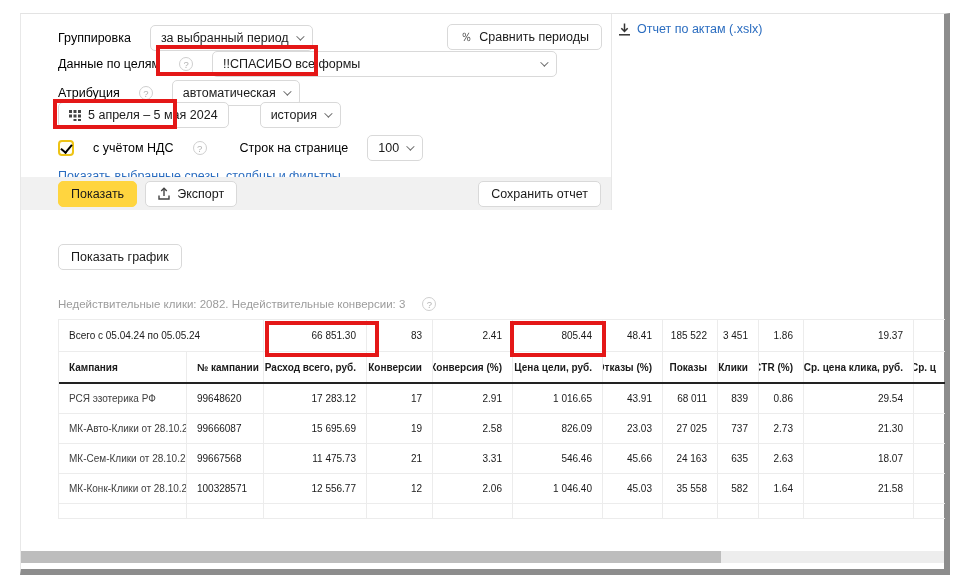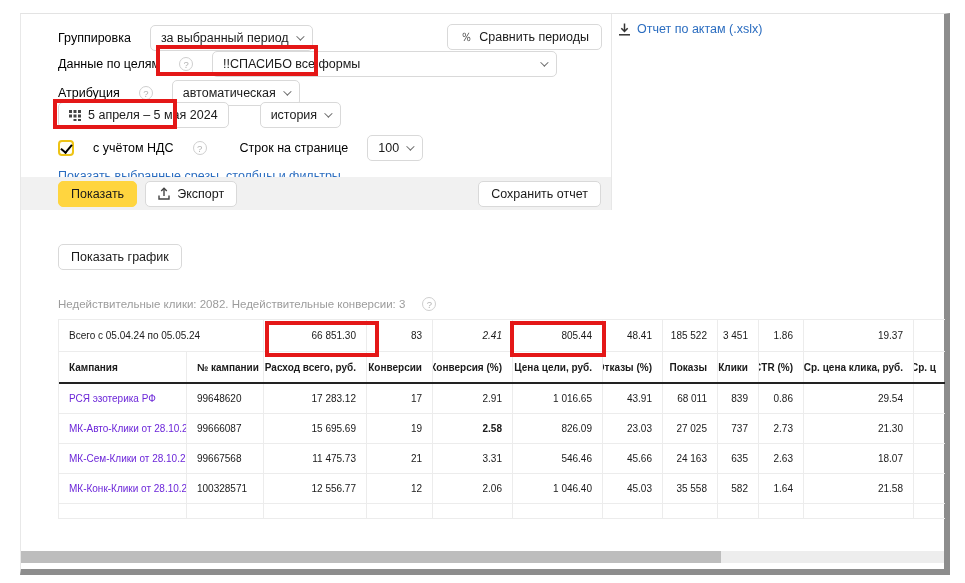--- a/index.html
+++ b/index.html
@@ -51,21 +51,21 @@
                   border-left:1px solid #ececec; border-top:1px solid #ececec; font-size:10px; }
   .trow { display:flex; border-bottom:1px solid #ececec; }
   .trow-total { height:32px; }
   .trow-head { height:32px; border-bottom:2px solid #222; font-weight:bold; }
   .trow-data { height:30px; }
   .trow-empty { height:15px; }
   .tcell { display:flex; align-items:center; border-right:1px solid #ececec; flex:none;
            overflow:hidden; white-space:nowrap; }
   .tcell.left  { justify-content:flex-start; padding-left:10px; }
   .tcell.right { justify-content:flex-end; padding-right:10px; }
-  .camp-link { color:#6d28d9; cursor:pointer; }
+  .camp-link { color:#404040; cursor:pointer; }
 
   
   .hscroll { position:absolute; left:0; top:537px; width:923px; height:12px; background:#ededed; }
   .hscroll-thumb { position:absolute; left:0; top:0; width:700px; height:12px; background:#bdbdbd; cursor:pointer; }
 
   
   .redbox { position:absolute; border:4px solid #e41717; pointer-events:none; z-index:50; }
   .rb1 { left:135px; top:31px;  width:162px; height:31px; }
   .rb2 { left:32px;  top:85px;  width:124px; height:30px; }
   .rb3 { left:244px; top:307px; width:114px; height:36px; }
@@ -181,21 +181,21 @@
   <div class="invalid-note">
     <span>Недействительные клики: 2082. Недействительные конверсии: 3</span>
     <span class="help">?</span>
   </div>
 
   <div class="report-table" id="report-table">
       <div class="trow trow-total">
         <div class="tcell left" style="width: 205px;">Всего с 05.04.24 по 05.05.24</div>
         <div class="tcell right" style="width: 103px;">66 851.30</div>
         <div class="tcell right" style="width: 66px;">83</div>
-        <div class="tcell right" style="width: 80px; font-style: italic;">2.41</div>
+        <div class="tcell right" style="width: 80px;">2.41</div>
         <div class="tcell right" style="width: 90px;">805.44</div>
         <div class="tcell right" style="width: 60px;">48.41</div>
         <div class="tcell right" style="width: 55px;">185 522</div>
         <div class="tcell right" style="width: 41px;">3 451</div>
         <div class="tcell right" style="width: 45px;">1.86</div>
         <div class="tcell right" style="width: 110px;">19.37</div>
         <div class="tcell right" style="width: 33px;"></div>
       </div>
       <div class="trow trow-head">
         <div class="tcell left" style="width: 128px;">
@@ -251,21 +251,21 @@
         <div class="tcell right" style="width: 110px;">29.54</div>
         <div class="tcell right" style="width: 33px;"></div>
       </div>
       <div class="trow trow-data">
         <div class="tcell left" style="width: 128px;">
           <span class="camp-link">МК-Авто-Клики от 28.10.23</span>
         </div>
         <div class="tcell left" style="width: 77px;">99666087</div>
         <div class="tcell right" style="width: 103px;">15 695.69</div>
         <div class="tcell right" style="width: 66px;">19</div>
-        <div class="tcell right" style="width: 80px; font-weight: bold;">2.58</div>
+        <div class="tcell right" style="width: 80px;">2.58</div>
         <div class="tcell right" style="width: 90px;">826.09</div>
         <div class="tcell right" style="width: 60px;">23.03</div>
         <div class="tcell right" style="width: 55px;">27 025</div>
         <div class="tcell right" style="width: 41px;">737</div>
         <div class="tcell right" style="width: 45px;">2.73</div>
         <div class="tcell right" style="width: 110px;">21.30</div>
         <div class="tcell right" style="width: 33px;"></div>
       </div>
       <div class="trow trow-data">
         <div class="tcell left" style="width: 128px;">

